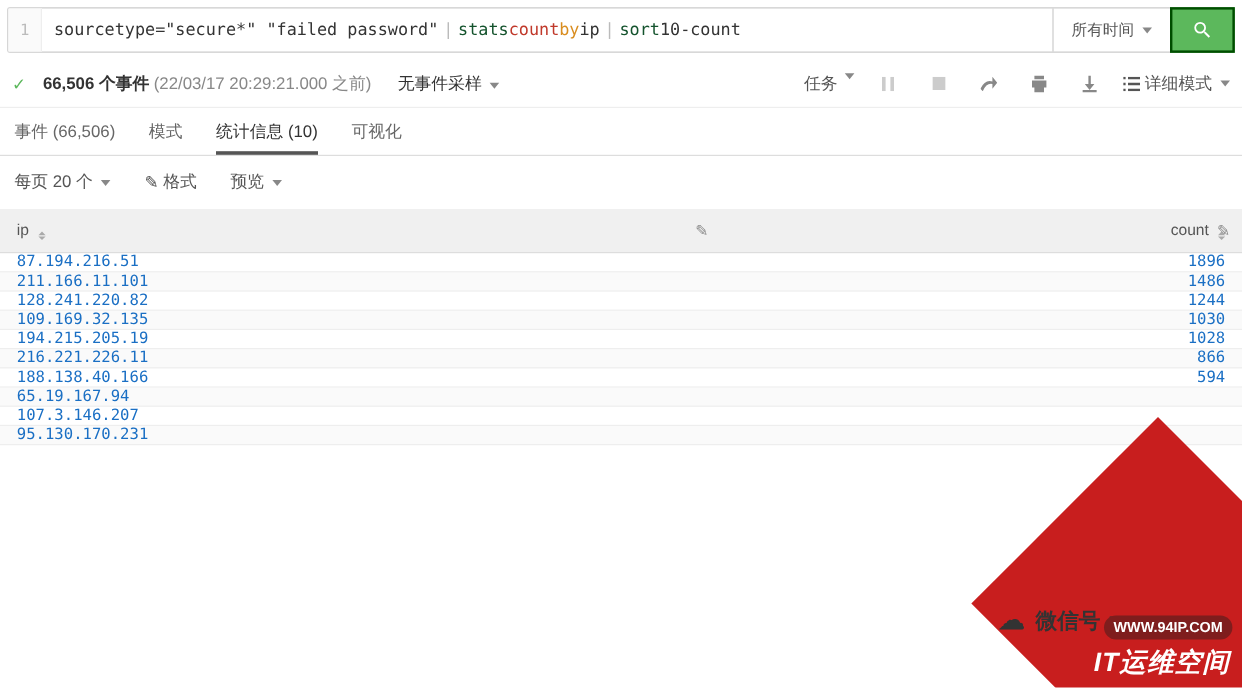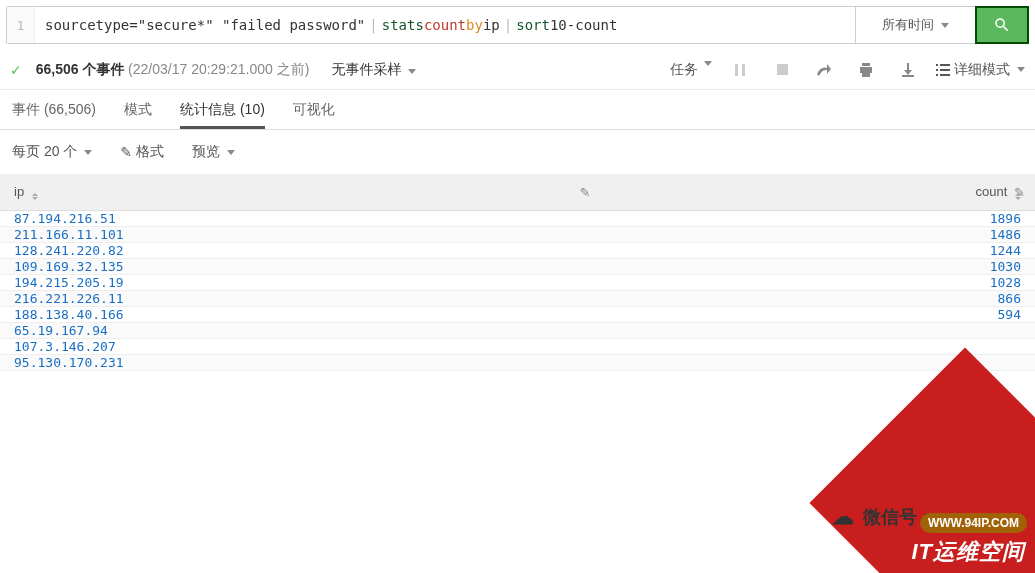--- a/index.html
+++ b/index.html
@@ -43,21 +43,21 @@
       font-size: 14px;
       white-space: nowrap;
     }
     .tok-field { color: #333; }
     .tok-pipe { color: #bbb; padding: 0 4px; }
     .tok-cmd { color: #14532d; }
     .tok-func { color: #c0392b; }
     .tok-by { color: #d98d1f; }
     .tok-arg { color: #333; }
     .time-picker {
-      width: 120px;
+      width: 98px;
       border-left: 1px solid #ccc;
       display: flex;
       align-items: center;
       justify-content: center;
       gap: 4px;
       color: #555;
       cursor: pointer;
     }
     .search-btn {
       width: 54px;
@@ -202,21 +202,21 @@
     }
     .wm-wx {
       width: 28px; height: 28px;
       display: inline-flex; align-items: center; justify-content: center;
       font-size: 22px;
     }
     .wm-pill {
       position: absolute;
       right: 8px;
       bottom: 40px;
-      background: #a16207;
+      background: #7f1d1d;
       color: #fff;
       font-size: 12px;
       padding: 3px 8px;
       border-radius: 10px;
       font-weight: bold;
     }
     .wm-text2 {
       position: absolute;
       right: 10px;
       bottom: 6px;

